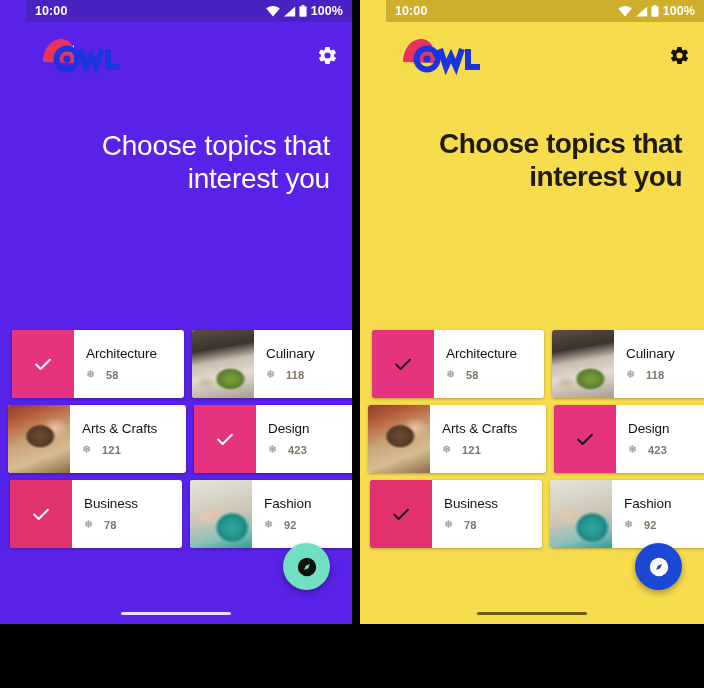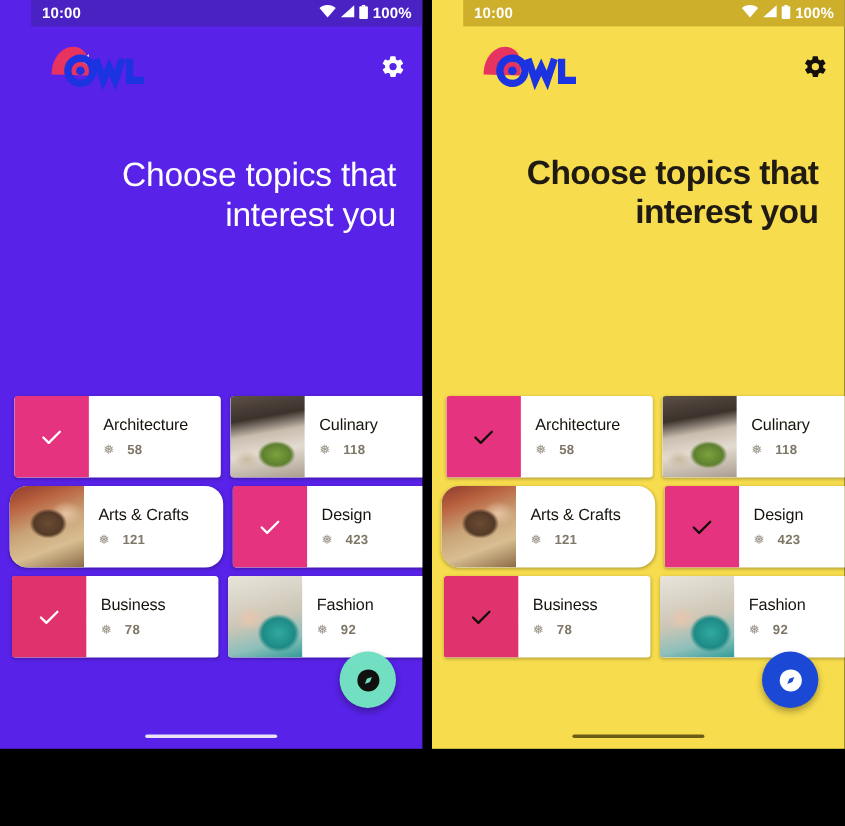--- a/index.html
+++ b/index.html
@@ -17,21 +17,21 @@
 
   
   .statusbar {
     height: 22px; display: flex; align-items: center;
     padding: 0 9px; font-size: 12.5px; font-weight: 700;
     letter-spacing: .1px;
   }
   .sb-left  { background: #4A22C4; color: #fff; }
   .sb-right { background: #CDAF2C; color: #fff; }
   .sb-time { flex: 0 0 auto; }
-  .sb-icons { margin-left: auto; display: flex; align-items: flex-start; gap: 3px; }
+  .sb-icons { margin-left: auto; display: flex; align-items: center; gap: 3px; }
   .sb-icons svg { display: block; }
   .sb-pct { font-size: 12.5px; font-weight: 700; margin-left: 1px; }
 
   
   .appbar {
     height: 66px; display: flex; align-items: center;
     padding: 0 14px 0 12px;
   }
   .logo { display: flex; align-items: center; position: relative; }
   .logo svg { display: block; }
@@ -75,21 +75,21 @@
     display: flex; align-items: stretch;
     background: #fff;
     border-radius: 3px;
     overflow: hidden;
     box-shadow: 0 1px 3px rgba(0,0,0,.28);
     flex: 0 0 auto;
     height: 68px;
   }
   .card.w-a { width: 172px; }
   .card.w-b { width: 170px; }
-  .card.w-c { width: 178px; border-radius: 15px; }
+  .card.w-c { width: 178px; }
   .card.w-d { width: 162px; }
 
   .card-thumb {
     width: 62px; flex: 0 0 62px; position: relative;
     overflow: hidden;
   }
   .card-body {
     flex: 1 1 auto; display: flex; flex-direction: column;
     justify-content: center; padding-left: 12px;
   }

